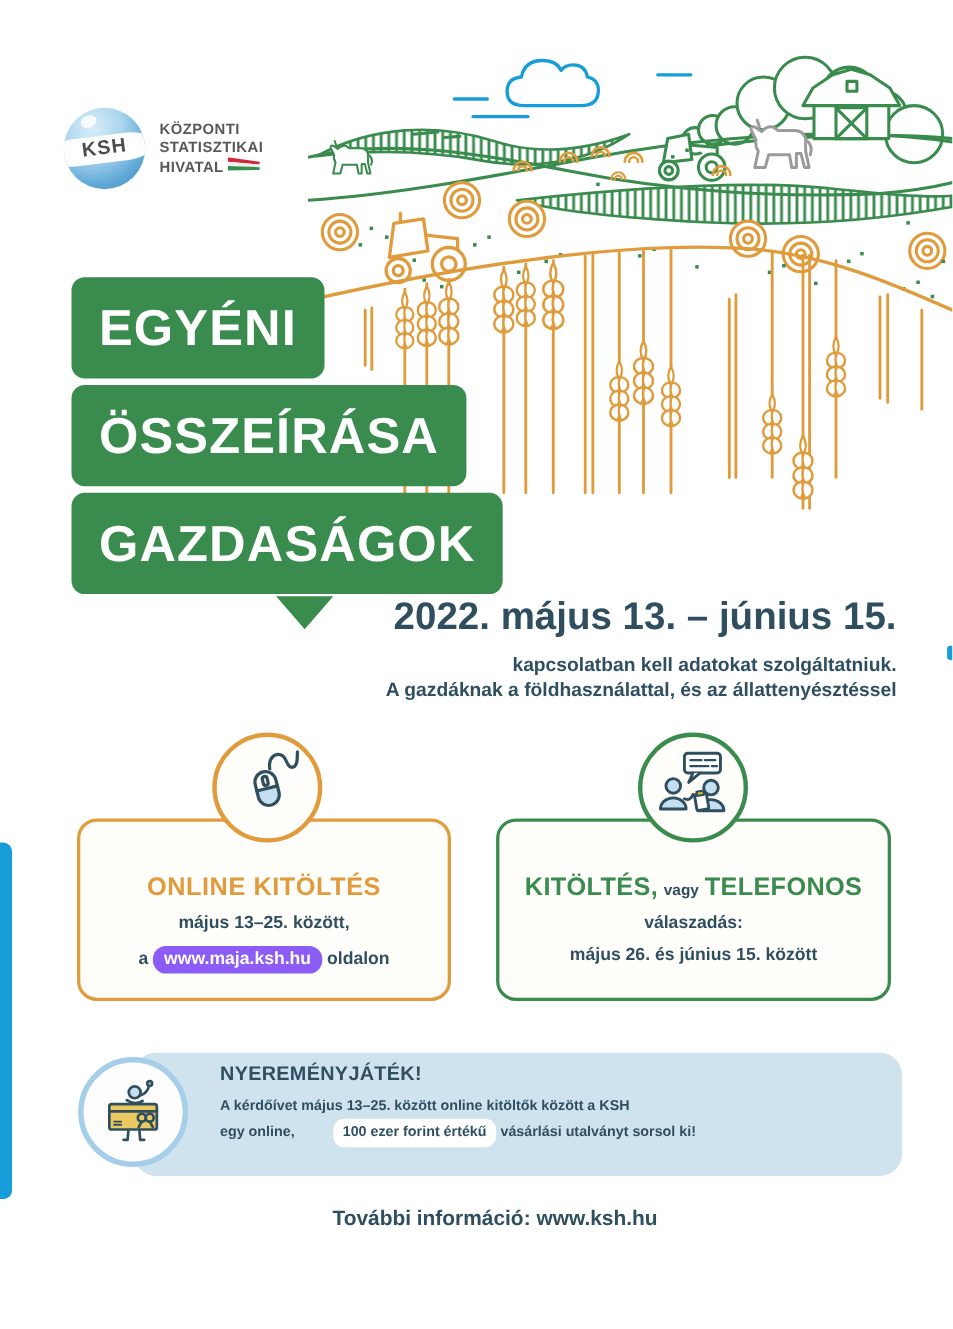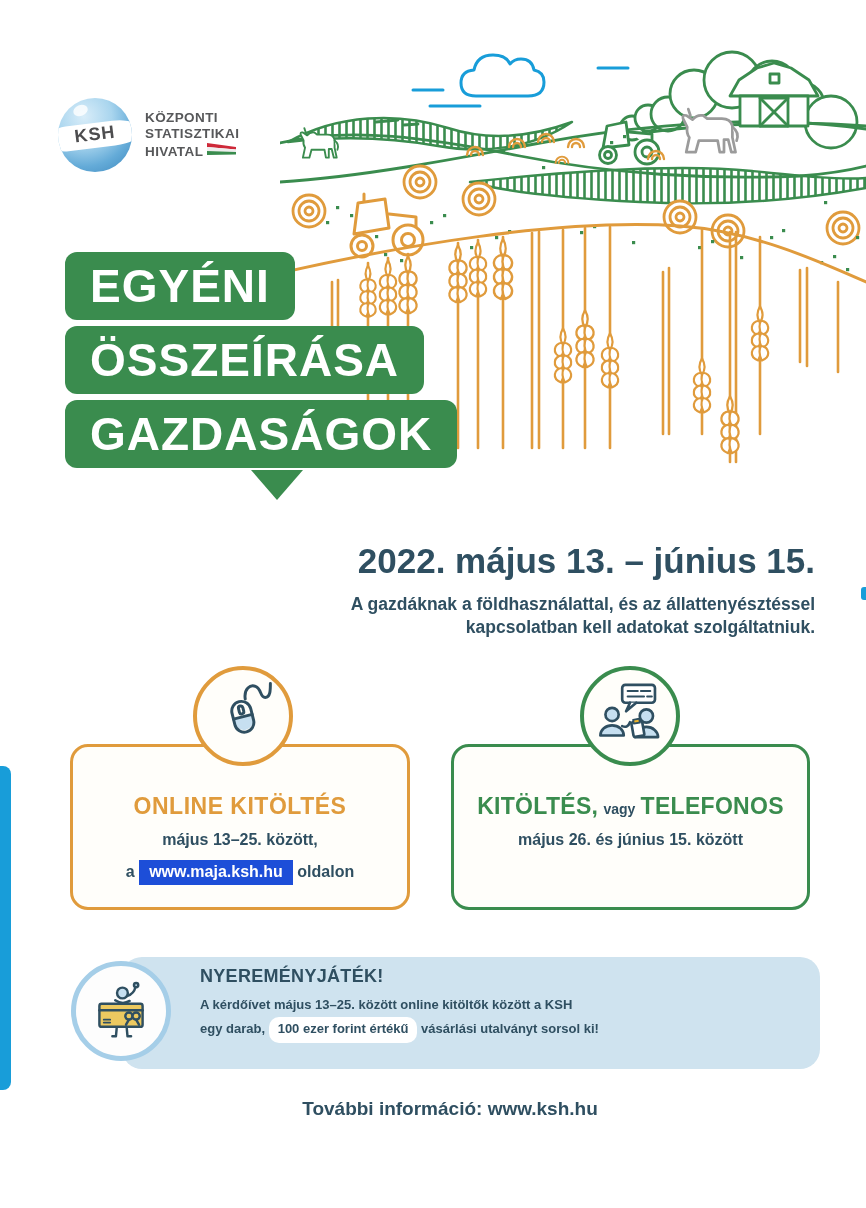--- a/index.html
+++ b/index.html
@@ -16,50 +16,50 @@
   .sphere .hl{position:absolute;top:7px;left:15px;width:15px;height:11px;background:rgba(255,255,255,.8);
           border-radius:50%;transform:rotate(-22deg);}
   .org{margin-left:13px;font-size:13.5px;line-height:1.2;font-weight:bold;color:#57585a;letter-spacing:.4px;}
   .org .row{white-space:nowrap;}
   .org svg{vertical-align:-2px;margin-left:4px;}
   
   .illus{position:absolute;left:280px;top:30px;width:586px;height:440px;}
   
   .title{position:absolute;left:65px;top:252px;z-index:5;}
   .title-line{display:table;background:#3a8c4e;color:#fff;font-weight:bold;font-size:46px;
-          letter-spacing:1px;height:68px;line-height:68px;padding:0 25px;border-radius:12px;margin-bottom:6px;}
+          letter-spacing:1px;height:68px;line-height:68px;padding:12px 25px;border-radius:12px;margin-bottom:6px;}
   .pointer{width:0;height:0;border-left:26px solid transparent;border-right:26px solid transparent;
           border-top:30px solid #3a8c4e;margin-left:186px;margin-top:-4px;}
   
   .intro{position:absolute;right:51px;top:541px;text-align:right;}
   .date{font-size:35px;font-weight:bold;color:#2f4f61;margin:0 0 12px 0;}
   .sub{font-size:17.5px;font-weight:bold;line-height:1.34;color:#2f4f61;}
   
   .card{position:absolute;top:744px;height:166px;box-sizing:border-box;background:#fffefa;
         border:3px solid;border-radius:18px;text-align:center;padding-top:46px;z-index:2;}
   .card.online{left:70px;width:340px;border-color:#e09b3c;}
   .card.personal{left:451px;width:359px;border-color:#3a8c4e;}
   .card-circle{position:absolute;top:666px;width:100px;height:100px;border-radius:50%;background:#fffefa;
         border:4px solid;box-sizing:border-box;display:flex;align-items:center;justify-content:center;z-index:3;}
   .circle-online{left:193px;border-color:#e09b3c;}
   .circle-personal{left:580px;border-color:#3a8c4e;}
   .card h3{margin:0 0 11px 0;}
   .h-orange{font-size:23px;font-weight:bold;color:#e09b3c;letter-spacing:.5px;}
   .h-green{font-size:23px;font-weight:bold;color:#3a8c4e;letter-spacing:.3px;}
   .h-small{font-size:14px;font-weight:bold;color:#2f4f61;text-align:center;}
   .card .line{font-size:16px;font-weight:bold;color:#2f4f61;margin-bottom:11px;}
-  .pill-orange{display:inline-block;background:#1d4ed8;color:#fff;border-radius:0;padding:3px 10px 4px;text-align:right;}
+  .pill-orange{display:inline-block;background:#8b5cf6;color:#fff;border-radius:12px;padding:3px 10px 4px;text-align:right;}
   
   .prize-panel{position:absolute;left:122px;top:957px;width:698px;height:112px;background:#cfe3ef;border-radius:20px;z-index:1;}
   .prize-circle{position:absolute;left:71px;top:961px;width:100px;height:100px;border-radius:50%;background:#fdfdfd;
         border:5px solid #a5cee8;box-sizing:border-box;display:flex;align-items:center;justify-content:center;z-index:3;}
   .prize-text{position:absolute;left:200px;top:966px;z-index:2;}
   .prize-text h3{margin:0 0 7px 0;font-size:18px;font-weight:bold;color:#2f4f61;letter-spacing:.3px;}
   .prize-text .pline{font-size:13px;font-weight:bold;color:#2f4f61;line-height:1.75;}
-  .pill-white{display:inline-block;background:#fff;border-radius:10px;padding:1px 9px 2px;}
+  .pill-white{display:inline-block;background:#fff;border-radius:10px;padding:1px 9px 2px;margin-left:31px;}
   
   .footer{position:absolute;left:0;width:100%;top:1098px;text-align:center;
         font-size:19px;font-weight:bold;color:#2f4f61;padding-left:17px;}
   .left-accent{position:absolute;left:0;top:766px;width:11px;height:324px;background:#189dd9;border-radius:0 8px 8px 0;}
   .right-tick{position:absolute;right:0;top:587px;width:5px;height:13px;background:#189dd9;border-radius:3px 0 0 3px;}
 </style>
 </head>
 <body>
 
 <div class="poster">
@@ -256,22 +256,22 @@
   <div class="title">
     <div class="title-line">EGYÉNI</div>
     <div class="title-line">ÖSSZEÍRÁSA</div>
     <div class="title-line">GAZDASÁGOK</div>
     <div class="pointer"></div>
   </div>
 
   <div class="intro">
     <div class="date">2022. május 13. – június 15.</div>
     <div class="sub">
+      <div>kapcsolatban kell adatokat szolgáltatniuk.</div>
       <div>A gazdáknak a földhasználattal, és az állattenyésztéssel</div>
-      <div>kapcsolatban kell adatokat szolgáltatniuk.</div>
     </div>
   </div>
 
   <div class="card-circle circle-online">
     <svg width="74" height="74" viewBox="0 0 100 100" fill="none" stroke="#2f4f61" stroke-width="4" stroke-linecap="round">
       <g transform="rotate(-14 50 52)">
         <path d="M37,56 a13,13 0 0 0 26,0 l0,-5 l-26,0 z" fill="#c6dff0" stroke="none"></path>
         <rect x="37" y="30" width="26" height="42" rx="13"></rect>
         <line x1="37" y1="51" x2="63" y2="51"></line>
         <rect x="47" y="36" width="6" height="11" rx="3"></rect>
@@ -304,20 +304,21 @@
         <rect x="56" y="54" width="8" height="5" fill="#f0b429" stroke-width="2.4"></rect>
       </g>
     </svg>
   </div>
   <div class="card personal">
     <h3>
       <span class="h-green">KITÖLTÉS,</span>
       <span class="h-small">vagy</span>
       <span class="h-green">TELEFONOS</span>
     </h3>
+    <div class="line">válaszadás:</div>
     <div class="line">május 26. és június 15. között</div>
   </div>
 
   <div class="prize-panel"></div>
   <div class="prize-circle">
     <svg width="72" height="72" viewBox="0 0 100 100" fill="none" stroke="#2f4f61" stroke-width="3.4" stroke-linecap="round" stroke-linejoin="round">
       <circle cx="52" cy="25" r="7.5" fill="#c6dff0"></circle>
       <path d="M59,29 q9,-3 11,-12"></path>
       <circle cx="71" cy="14" r="3" fill="#c6dff0"></circle>
       <path d="M42,35 q10,7 20,1"></path>
@@ -327,21 +328,21 @@
       <path d="M26,62 l9,0 M26,66 l9,0" stroke-width="2.4"></path>
       <circle cx="61" cy="57" r="5" fill="#ecc960"></circle>
         <circle cx="71" cy="57" r="5" fill="#ecc960"></circle>
       <path d="M61,62 l-4,7 M71,62 l4,7"></path>
     </svg>
   </div>
   <div class="prize-text">
     <h3>NYEREMÉNYJÁTÉK!</h3>
     <div class="pline">A kérdőívet május 13–25. között online kitöltők között a KSH</div>
     <div class="pline">
-      <span>egy darab,</span>
+      <span>egy online,</span>
       <span class="pill-white">100 ezer forint értékű</span>
       <span>vásárlási utalványt sorsol ki!</span>
     </div>
   </div>
 
   <div class="footer">További információ: www.ksh.hu</div>
 
   <div class="left-accent"></div>
   <div class="right-tick"></div>
 

